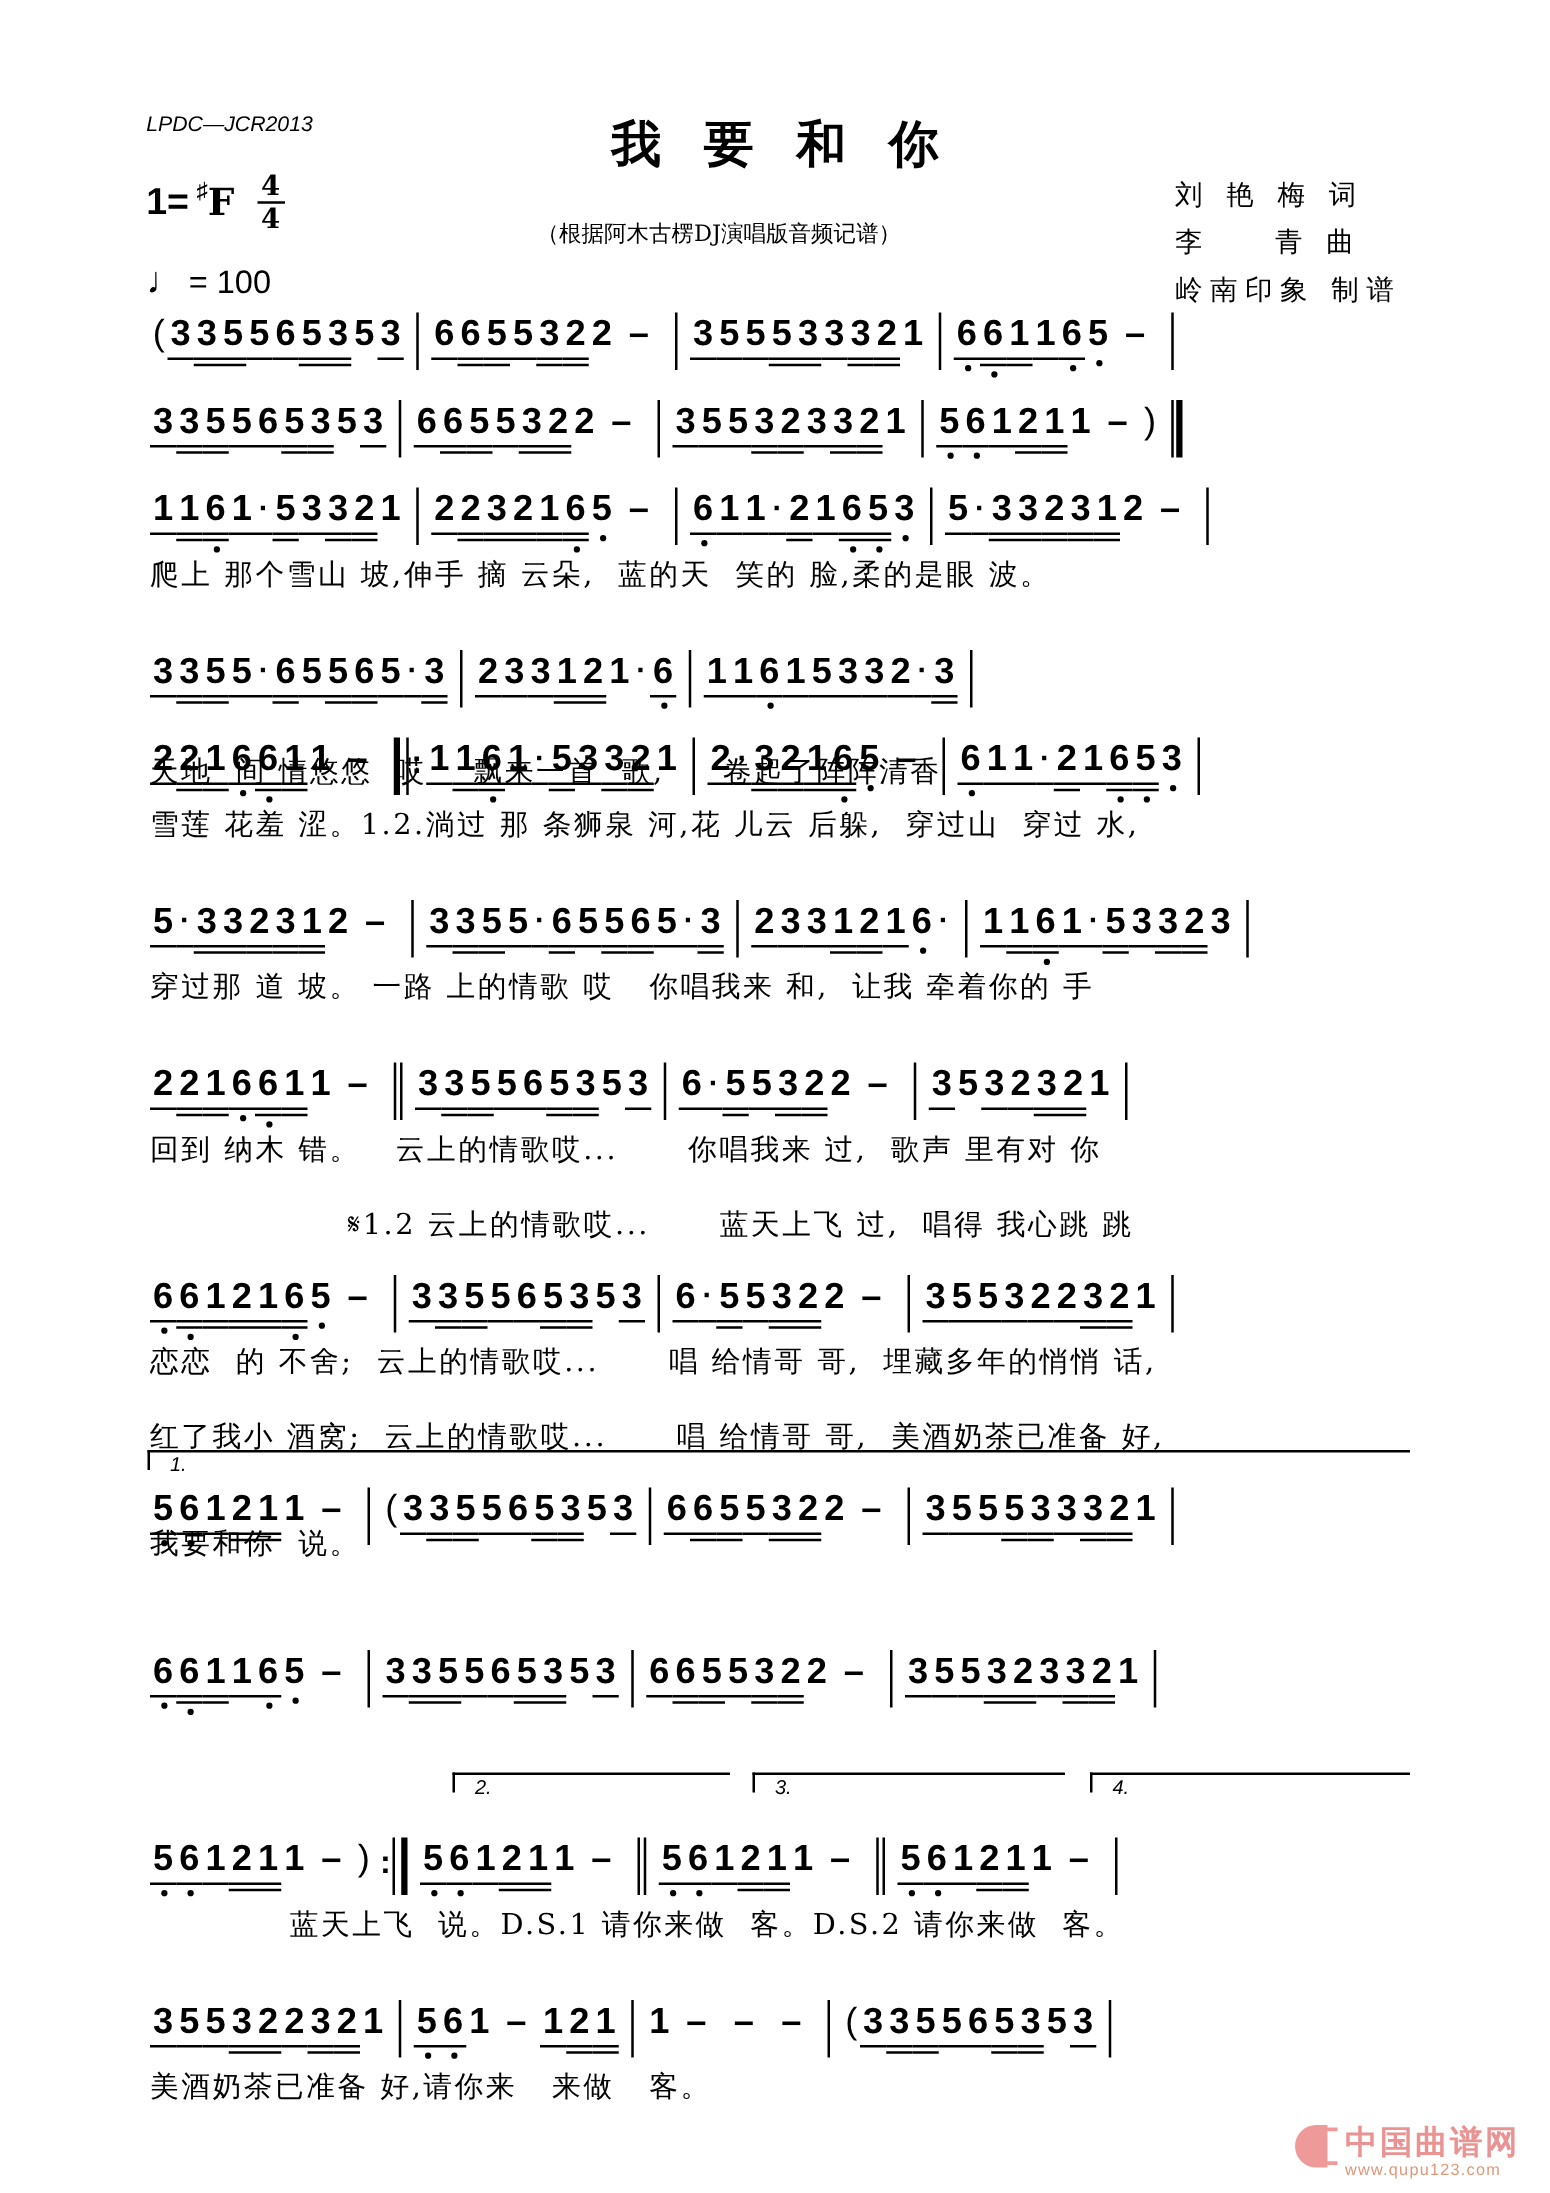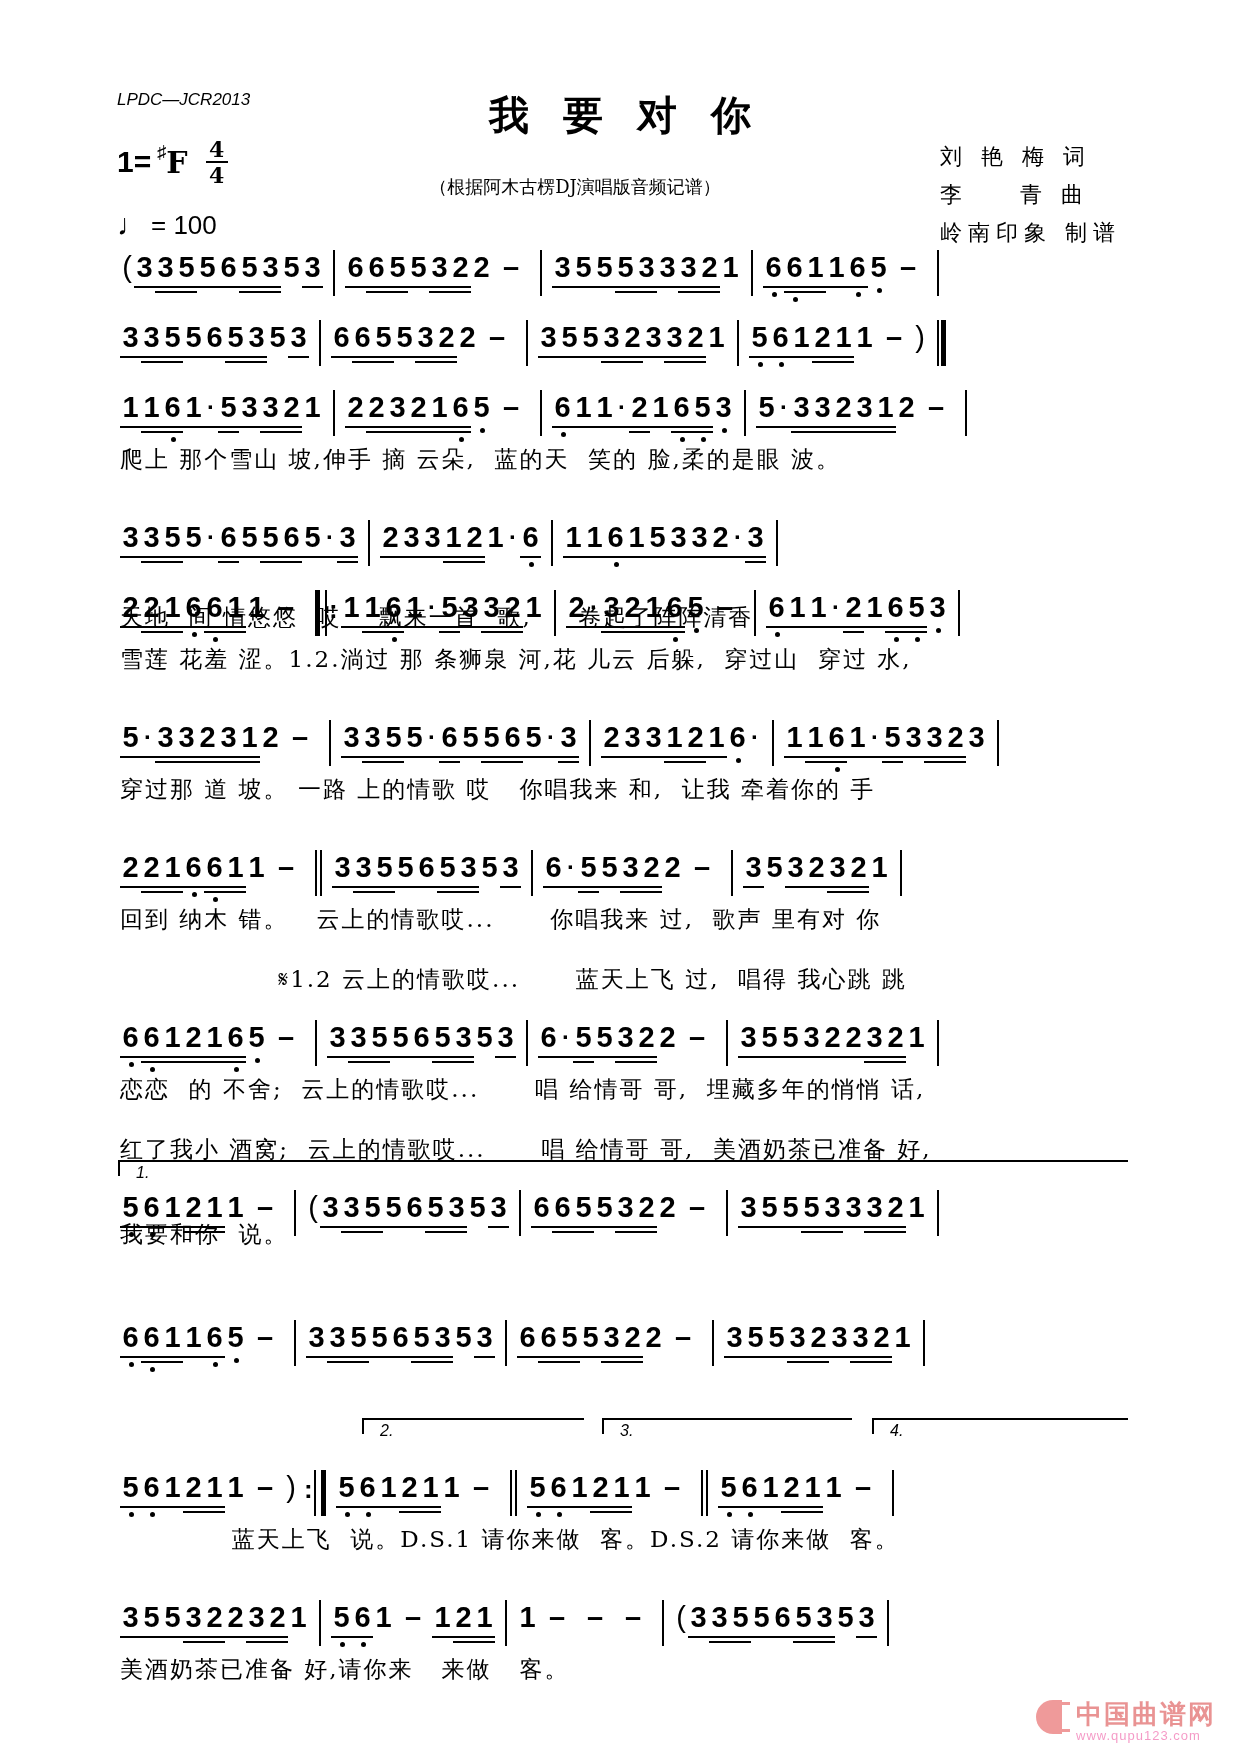--- a/index.html
+++ b/index.html
@@ -48,27 +48,27 @@
 
   .footer { position: absolute; left: 117px; top: 1616px; font-size: 16px; font-style: italic; line-height: 24px; }
   .footer div { white-space: pre; }
 
   .watermark { position: absolute; left: 1036px; top: 1700px; display: flex; align-items: flex-start; opacity: 0.55; }
   .wm-logo { width: 34px; height: 34px; position: relative; margin-right: 6px; }
   .wm-logo .c { position: absolute; left: 0; top: 0; width: 26px; height: 34px; border-radius: 17px 0 0 17px; background: #e24848; }
   .wm-logo .e { position: absolute; left: 20px; top: 2px; width: 14px; height: 30px; border: 3px solid #e24848; border-right: none; }
   .wm-text { display: flex; flex-direction: column; }
   .wm-cn { font-family: "DejaVu Serif", serif; font-size: 26px; font-weight: bold; color: #d83c3c; letter-spacing: 2px; line-height: 28px; }
-  .wm-url { font-size: 13px; color: #ec4899; letter-spacing: 1px; }
+  .wm-url { font-size: 13px; color: #c2410c; letter-spacing: 1px; }
 </style>
 </head>
 <body>
 
 <div class="code-id">LPDC—JCR2013</div>
-<div class="title">我要对你</div>
+<div class="title">我要和你</div>
 <div class="subtitle">（根据阿木古楞DJ演唱版音频记谱）</div>
 
 <div class="key">
   <span>1=</span>
   <span class="sharp">♯</span>
   <span class="keyname">F</span>
   <span class="timesig">
     <span>4</span>
     <span class="bar"></span>
     <span>4</span>

